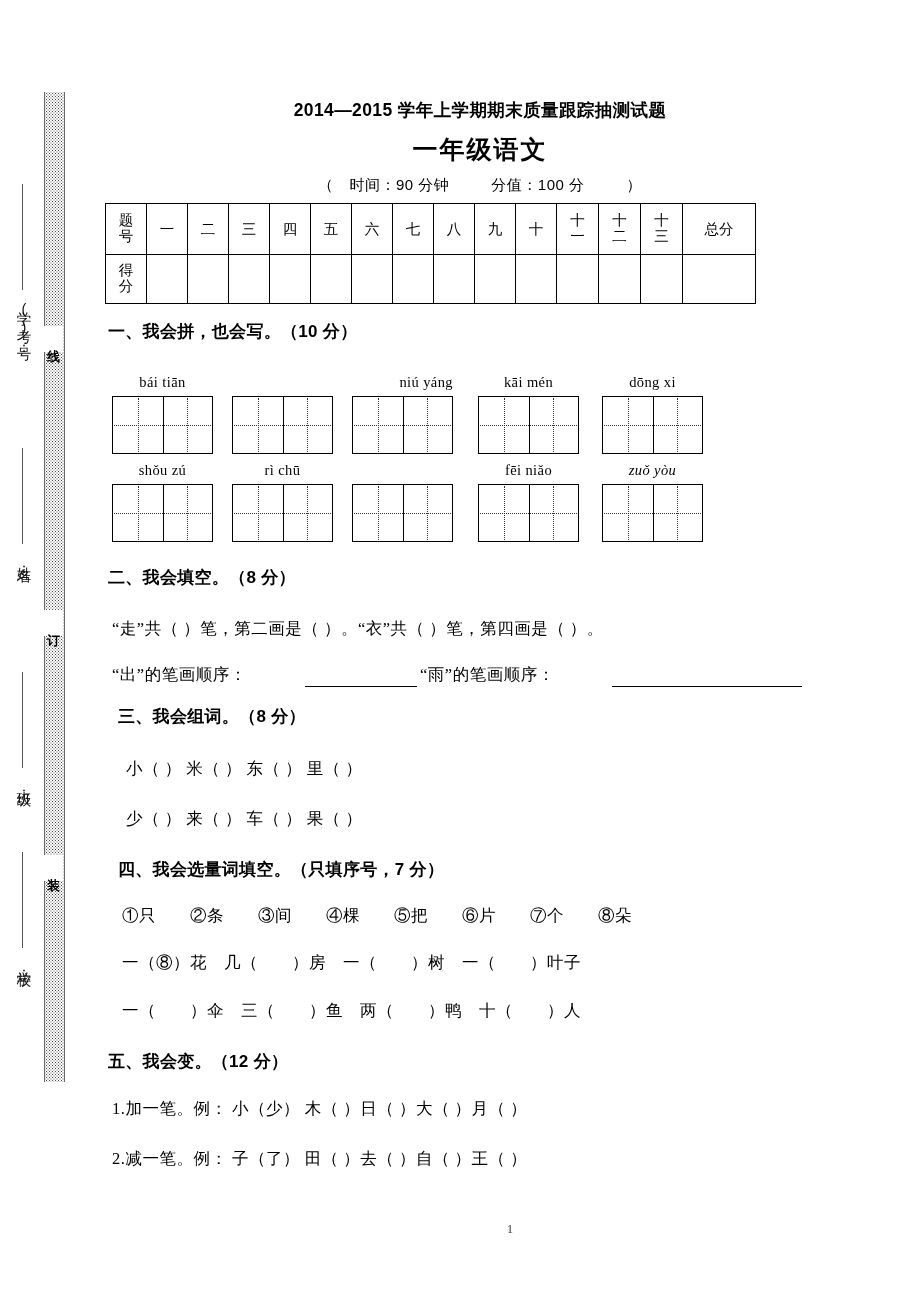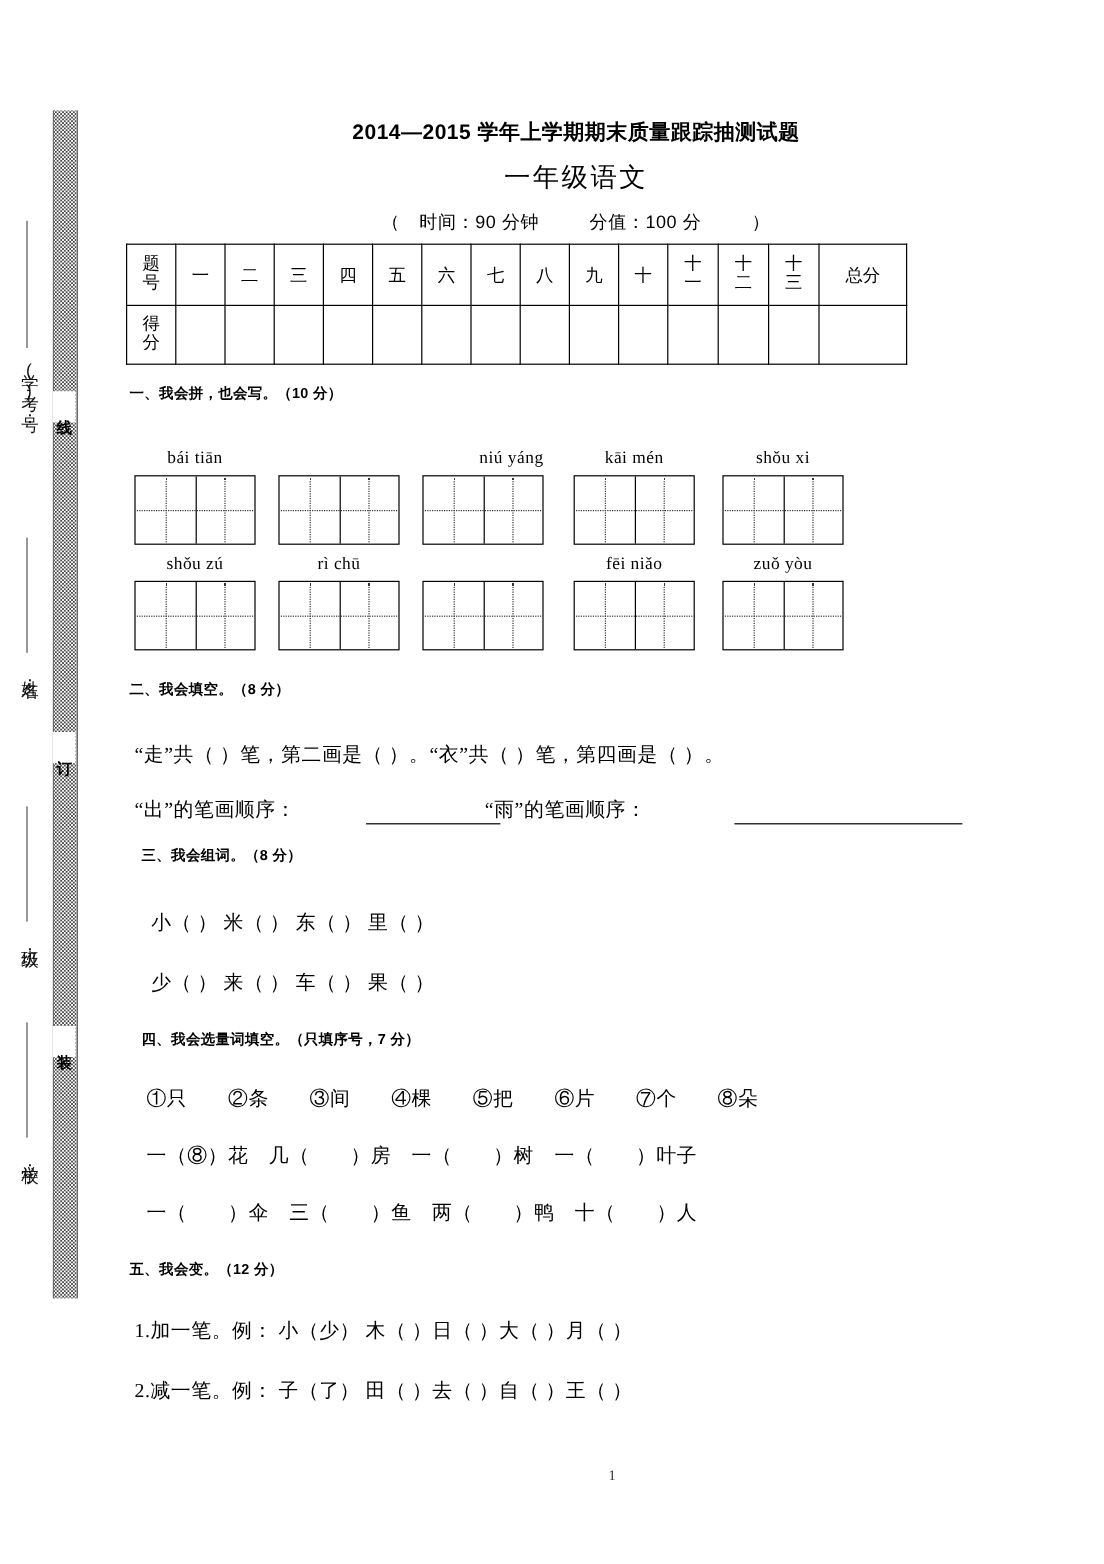--- a/index.html
+++ b/index.html
@@ -96,22 +96,22 @@
     font-size: 17.5px;
     letter-spacing: 0.4px;
   }
   #doc-subject {
     position: absolute;
     left: 0;
     top: 133px;
     width: 760px;
     text-align: center;
     font-family: "Liberation Sans", "DejaVu Sans", sans-serif;
-    font-weight: normal;
-    font-size: 22px;
+    font-weight: bold;
+    font-size: 25px;
     letter-spacing: 2px;
   }
   #doc-meta {
     position: absolute;
     left: 0;
     top: 176px;
     width: 760px;
     text-align: center;
     font-family: "Liberation Sans", "DejaVu Sans", sans-serif;
     font-size: 15px;
@@ -147,21 +147,21 @@
   .col-label { width: 40px; }
   .col-num   { width: 40px; }
   .col-num2  { width: 41px; }
   .col-total { width: 72px; }
 
   
   .sec-head {
     position: absolute;
     font-family: "Liberation Sans", "DejaVu Sans", sans-serif;
     font-weight: bold;
-    font-size: 12px;
+    font-size: 17px;
     letter-spacing: 0.3px;
     white-space: nowrap;
   }
   
   .body-line {
     position: absolute;
     font-family: "Liberation Serif", "DejaVu Serif", serif;
     font-size: 16.5px;
     letter-spacing: 0.5px;
     white-space: nowrap;
@@ -313,21 +313,21 @@
       </tr>
     </tbody>
       </table>
 
     <div class="sec-head" style="left:8px; top:320px;">一、我会拼，也会写。（10 分）</div>
 
     <div class="pinyin" style="left:12px; top:374px; width:101px;">bái tiān</div>
     <div class="pinyin" style="left:132px; top:374px; width:101px;margin-top:47px;">shū běn</div>
     <div class="pinyin" style="left:252px; top:374px; width:101px;text-align:right;">niú yáng</div>
     <div class="pinyin" style="left:378px; top:374px; width:101px;">kāi mén</div>
-    <div class="pinyin" style="left:502px; top:374px; width:101px;">shǒu xi</div>
+    <div class="pinyin" style="left:502px; top:374px; width:101px;">dōng xi</div>
 
     <div class="tzg" style="left:12px; top:396px;">
       <div class="mid-v"></div>
       <div class="q-v" style="left:25%;"></div>
       <div class="q-v" style="left:75%;"></div>
       <div class="q-h"></div>
     </div>
     <div class="tzg" style="left:132px; top:396px;">
       <div class="mid-v"></div>
       <div class="q-v" style="left:25%;"></div>
@@ -350,21 +350,21 @@
       <div class="mid-v"></div>
       <div class="q-v" style="left:25%;"></div>
       <div class="q-v" style="left:75%;"></div>
       <div class="q-h"></div>
     </div>
 
     <div class="pinyin" style="left:12px; top:462px; width:101px;">shǒu zú</div>
     <div class="pinyin" style="left:132px; top:462px; width:101px;">rì chū</div>
     <div class="pinyin" style="left:252px; top:462px; width:101px;margin-top:24px;">shuǐ guǒ</div>
     <div class="pinyin" style="left:378px; top:462px; width:101px;">fēi niǎo</div>
-    <div class="pinyin" style="left:502px; top:462px; width:101px;">zuǒ yòu</div>
+    <div class="pinyin" style="left:502px; top:462px; width:101px;font-style:italic;">zuǒ yòu</div>
 
     <div class="tzg" style="left:12px; top:484px;">
       <div class="mid-v"></div>
       <div class="q-v" style="left:25%;"></div>
       <div class="q-v" style="left:75%;"></div>
       <div class="q-h"></div>
     </div>
     <div class="tzg" style="left:132px; top:484px;">
       <div class="mid-v"></div>
       <div class="q-v" style="left:25%;"></div>
@@ -387,21 +387,21 @@
       <div class="mid-v"></div>
       <div class="q-v" style="left:25%;"></div>
       <div class="q-v" style="left:75%;"></div>
       <div class="q-h"></div>
     </div>
 
     <div class="sec-head" style="left:8px; top:566px;">二、我会填空。（8 分）</div>
     <div class="body-line" style="left:12px; top:618px;">“走”共（ ）笔，第二画是（    ）。“衣”共（ ）笔，第四画是（    ）。</div>
     <div class="body-line" style="left:12px; top:664px;">“出”的笔画顺序：</div>
     <div class="rule" style="left:205px; top:686px; width:112px;"></div>
-    <div class="body-line" style="left:304px; top:664px;">“雨”的笔画顺序：</div>
+    <div class="body-line" style="left:320px; top:664px;">“雨”的笔画顺序：</div>
     <div class="rule" style="left:512px; top:686px; width:190px;"></div>
 
     <div class="sec-head" style="left:18px; top:705px;">三、我会组词。（8 分）</div>
     <div class="body-line" style="left:26px; top:808px;">少（        ）   来（        ）   车（        ）   果（        ）</div>
     <div class="body-line" style="left:26px; top:758px;">小（        ）   米（        ）   东（        ）   里（        ）</div>
 
     <div class="sec-head" style="left:18px; top:858px;">四、我会选量词填空。（只填序号，7 分）</div>
     <div class="body-line" style="left:22px; top:905px;">①只　　②条　　③间　　④棵　　⑤把　　⑥片　　⑦个　　⑧朵</div>
     <div class="body-line" style="left:22px; top:952px;">一（⑧）花　几（　　）房　一（　　）树　一（　　）叶子</div>
     <div class="body-line" style="left:22px; top:1000px;">一（　　）伞　三（　　）鱼　两（　　）鸭　十（　　）人</div>

